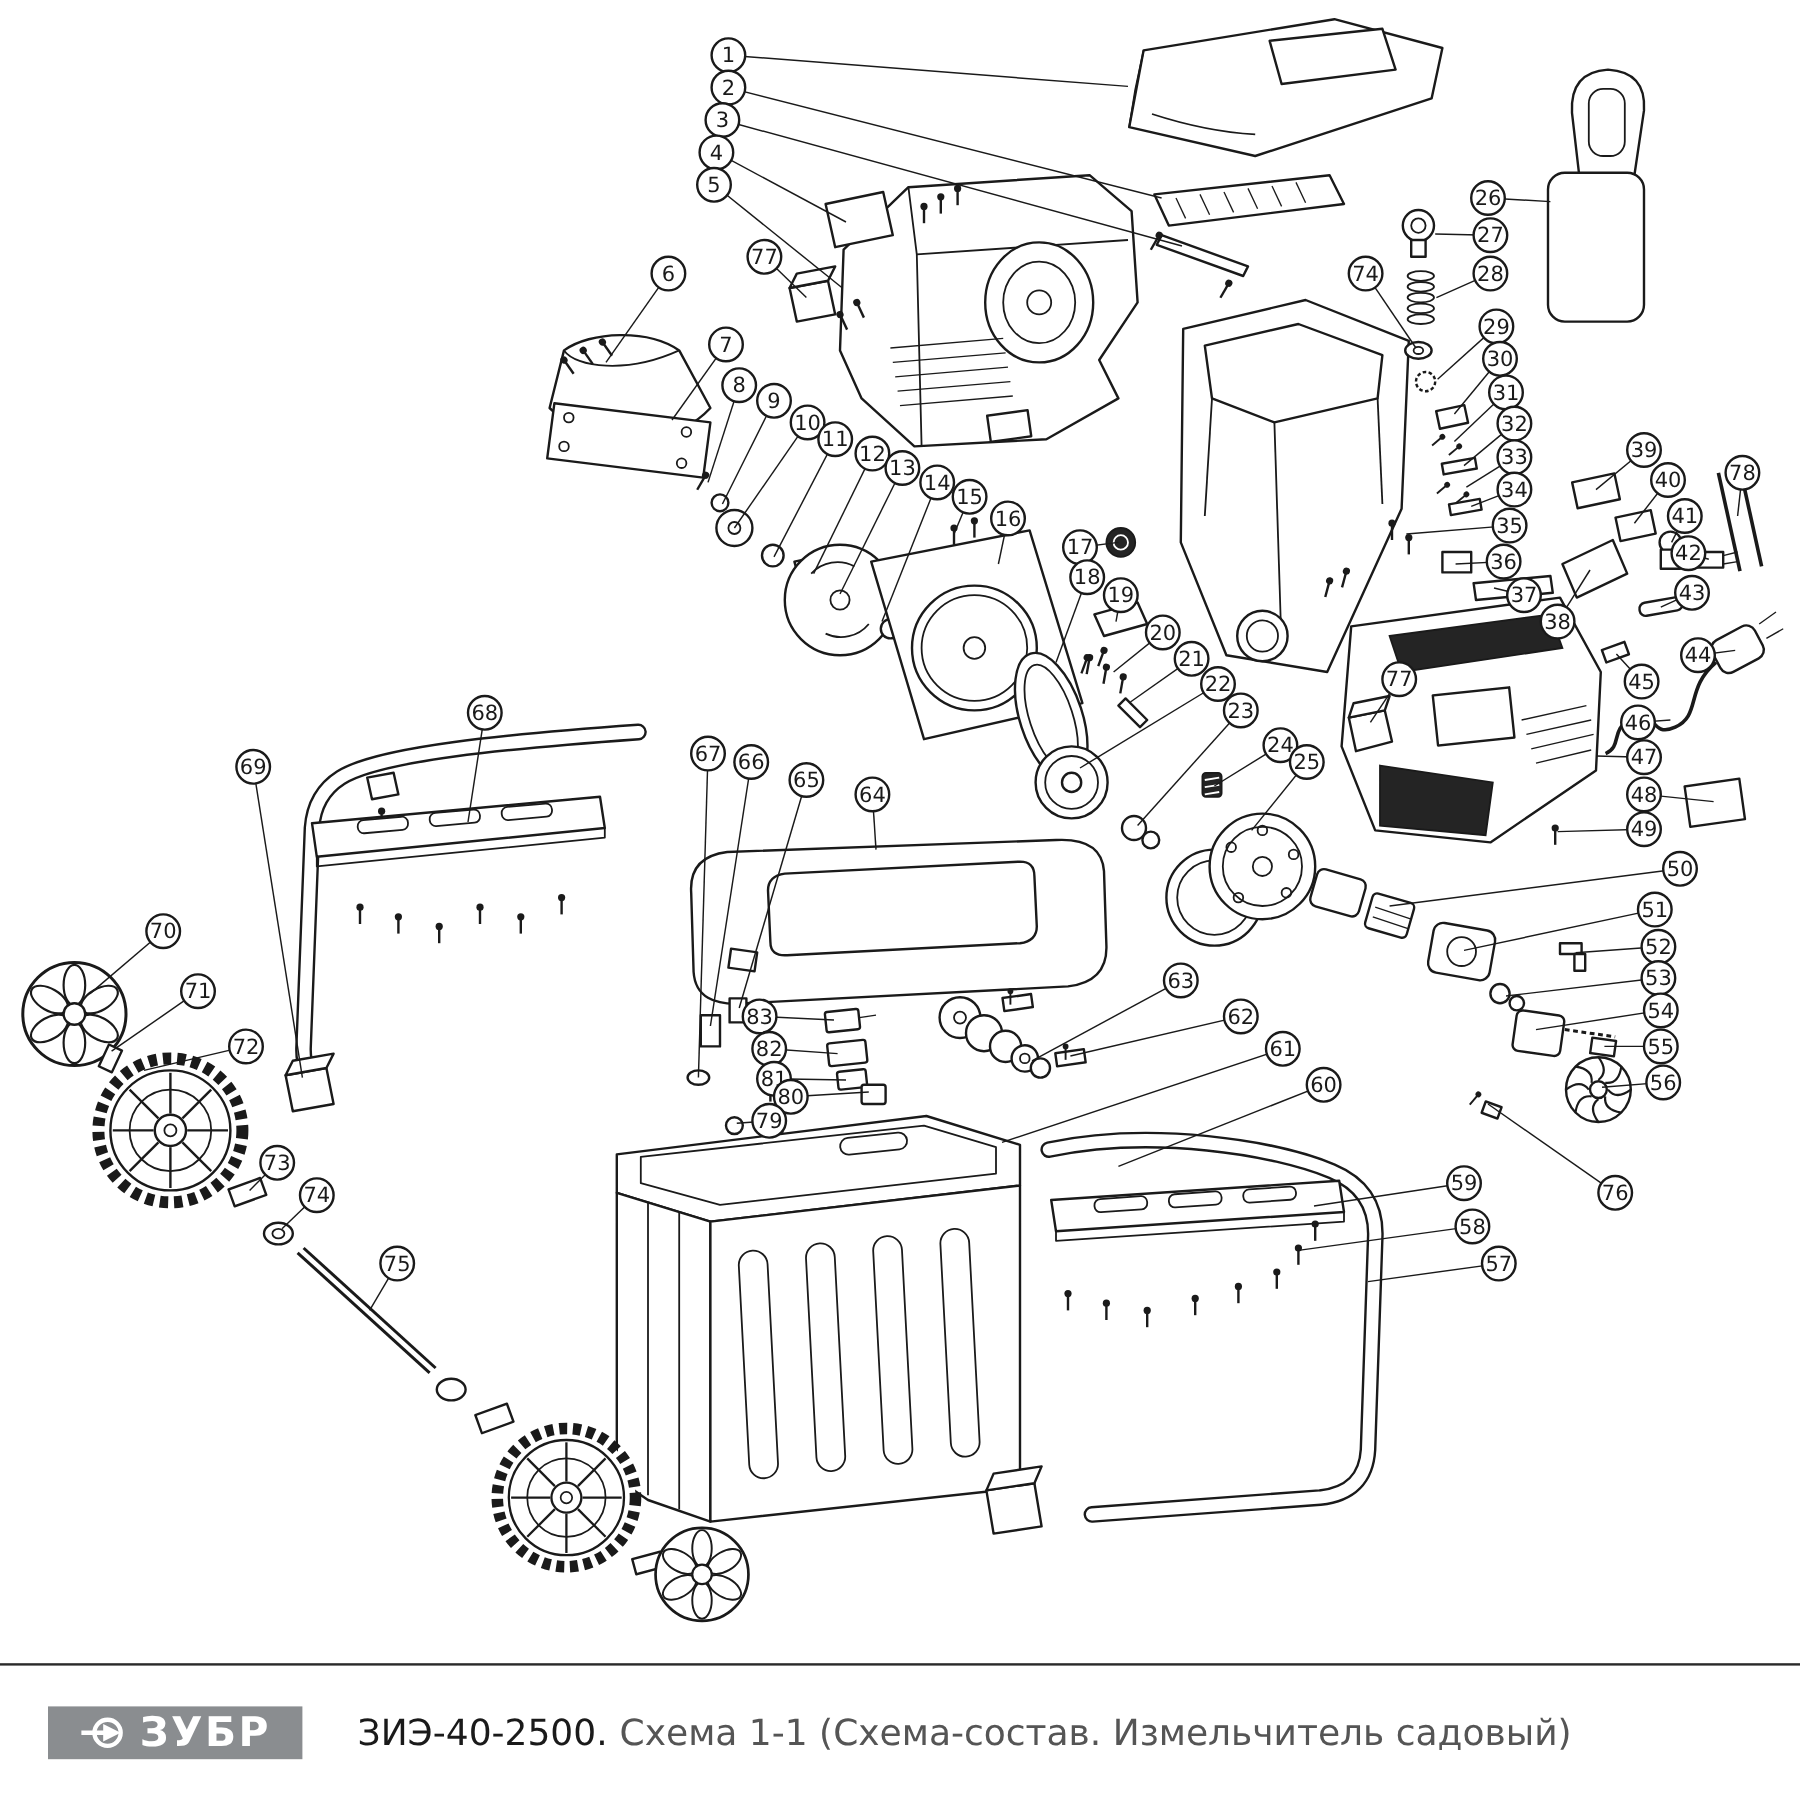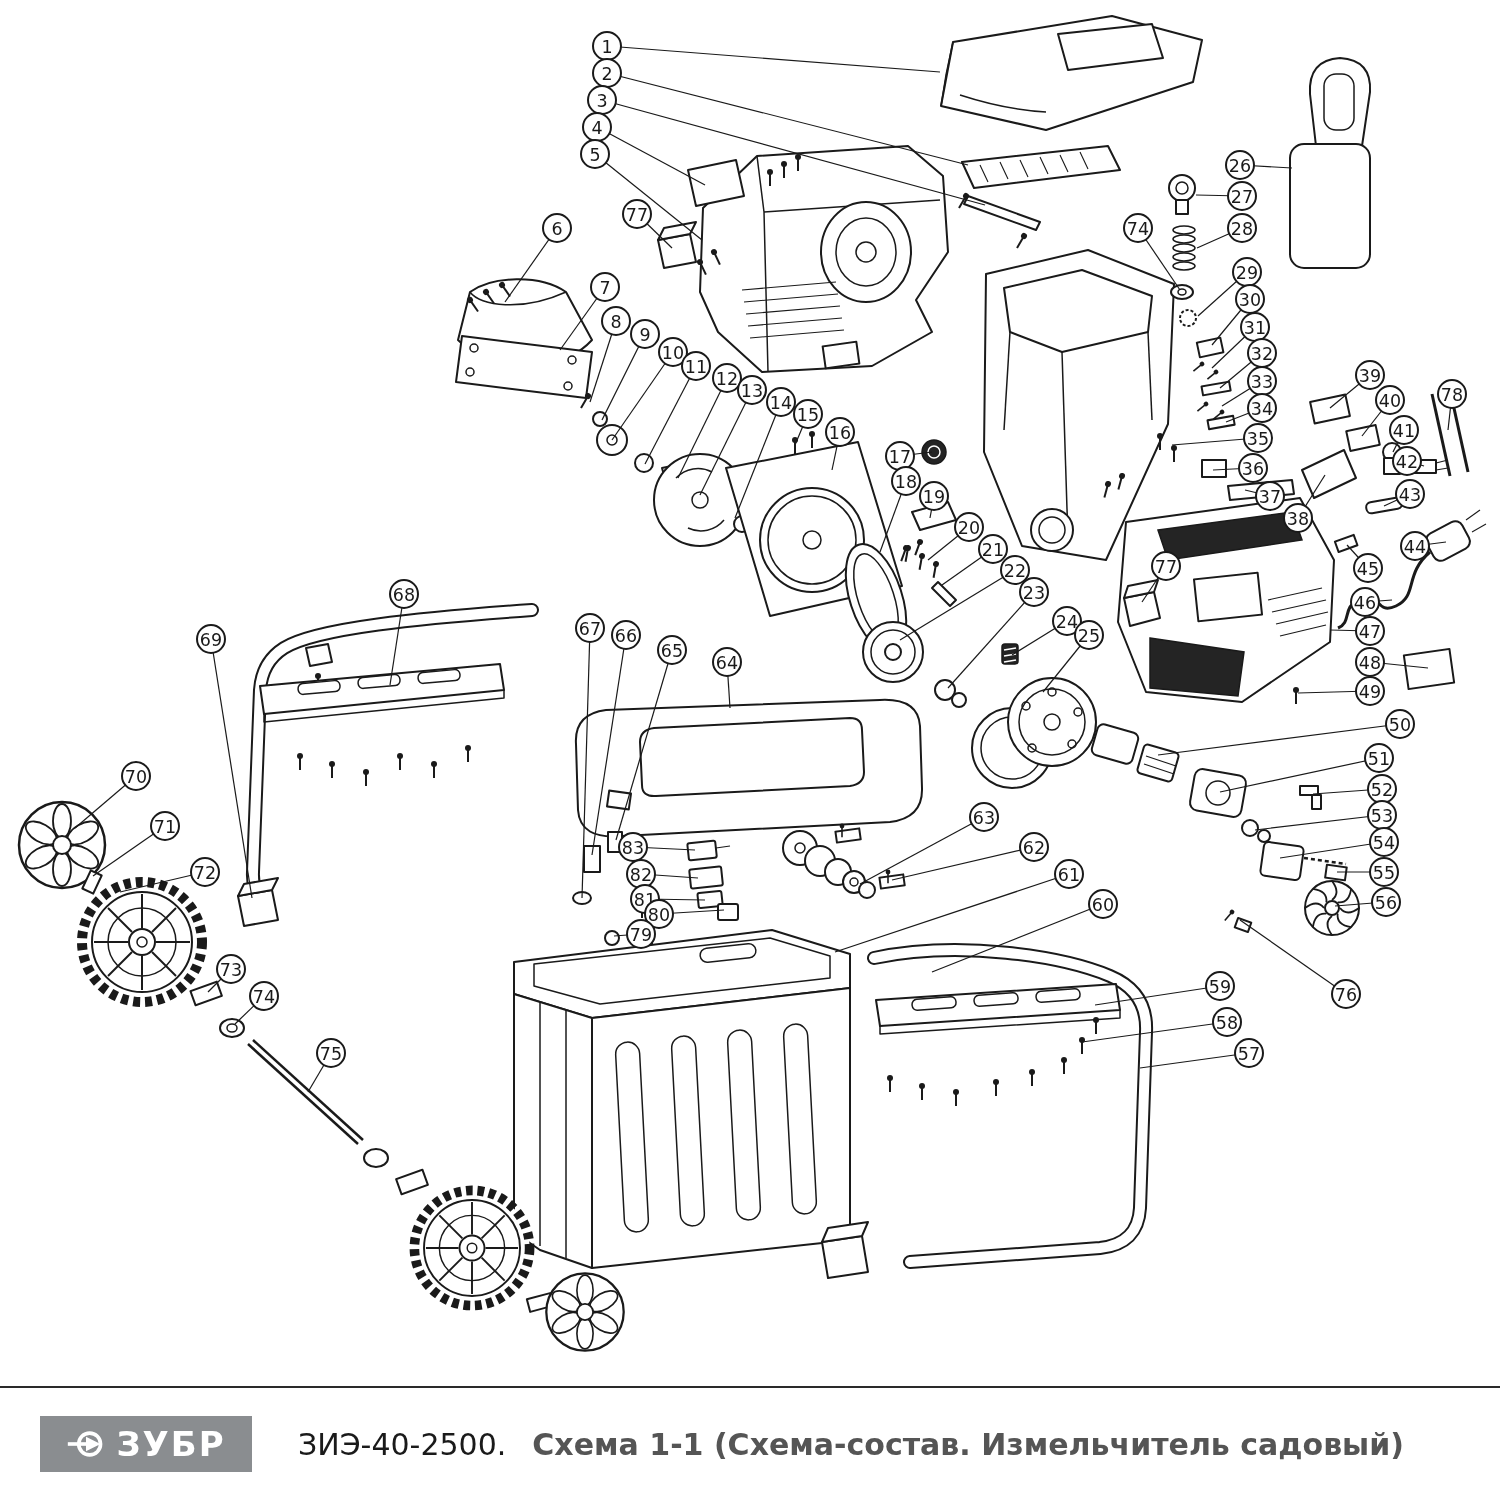--- a/index.html
+++ b/index.html
@@ -16,26 +16,26 @@
   .tube{fill:none;stroke:var(--line,#1a1a1a);stroke-width:14;stroke-linecap:round;}
   .tube-in{fill:none;stroke:#fff;stroke-width:10;stroke-linecap:round;}
 
   #leaders line{stroke:var(--line,#1a1a1a);stroke-width:1.2;}
   #callouts circle{fill:#fff;stroke:var(--line,#1a1a1a);stroke-width:2;}
   #callouts text{fill:var(--line,#1a1a1a);text-anchor:middle;dominant-baseline:central;
                  font-family:"DejaVu Sans",sans-serif;}
 
   .footer{position:absolute;left:0;bottom:0;width:1500px;height:114px;box-sizing:border-box;
           border-top:2px solid #2a2a2a;display:flex;align-items:center;padding-left:40px;background:#fff;}
-  .logo{width:212px;height:56px;background:var(--logo-bg,#8a8d90);display:flex;align-items:center;
+  .logo{width:212px;height:44px;background:var(--logo-bg,#8a8d90);display:flex;align-items:center;
         justify-content:center;gap:10px;}
   .logo-text{color:#fff;font-weight:bold;font-size:34px;letter-spacing:2px;}
   .caption{margin-left:46px;font-size:30px;white-space:nowrap;}
   .model{font-weight:normal;color:#1a1a1a;}
-  .subtitle{color:var(--caption-muted,#555555);margin-left:26px;font-weight:bold;}
+  .subtitle{color:var(--caption-muted,#555555);margin-left:10px;font-weight:normal;}
 </style>
 <title>ЗИЭ-40-2500. Схема 1-1 (Схема-состав. Измельчитель садовый)</title></head>
 <body>
 
 <div class="page">
   <div class="diagram-area">
     <svg viewBox="0 0 1500 1386">
       <defs>
         <g id="scr">
           <line x1="0" y1="2" x2="0" y2="14" stroke="#1a1a1a" stroke-width="2"></line>

